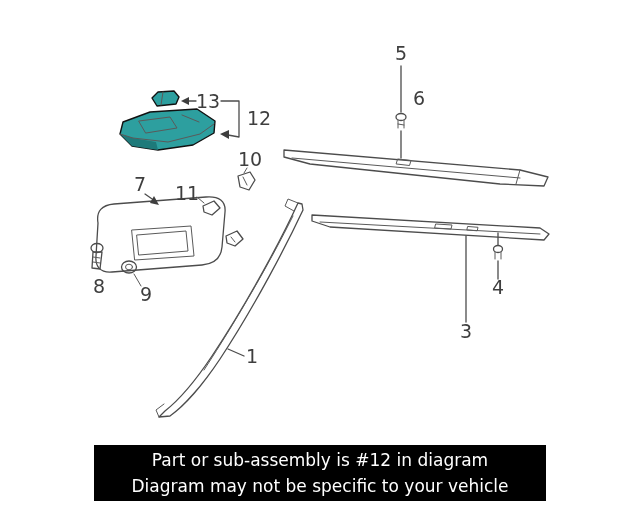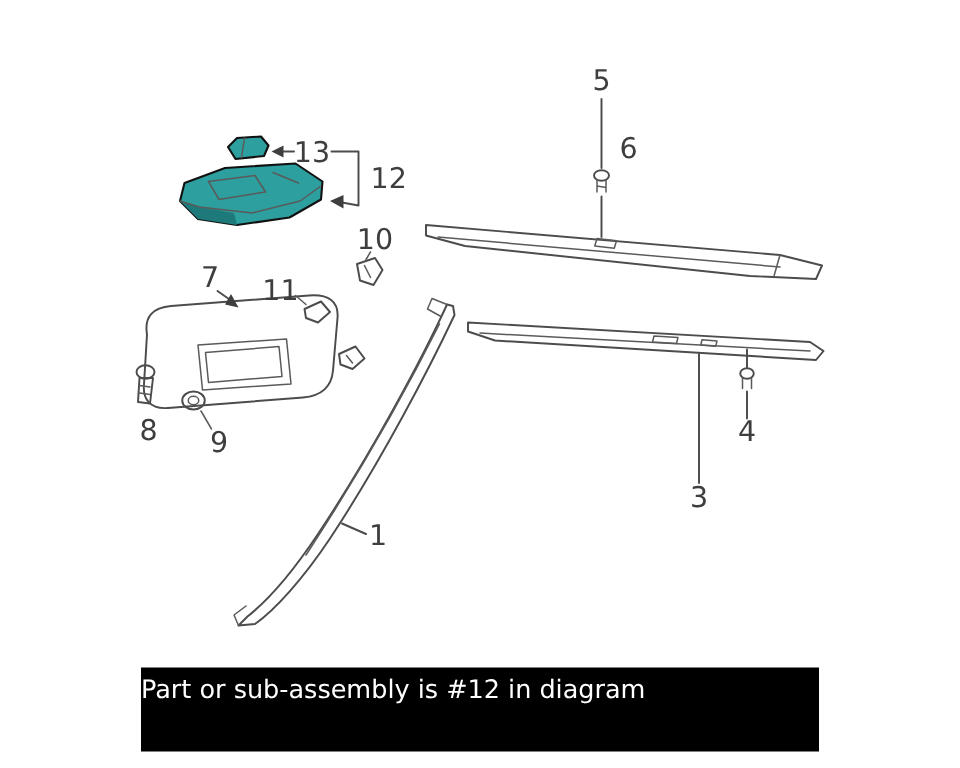--- a/index.html
+++ b/index.html
@@ -10,21 +10,21 @@
   .canvas svg { position:absolute; left:0; top:0; }
   .callout {
     font-size:19px; fill:#3e3e3e;
     font-family:"DejaVu Sans", sans-serif;
   }
   .line { fill:none; stroke:#4c4c4c; stroke-width:1.3; stroke-linejoin:round; stroke-linecap:round; }
   .thin { fill:none; stroke:#5a5a5a; stroke-width:1; stroke-linejoin:round; stroke-linecap:round; }
   .hl   { stroke:#111111; stroke-width:1.4; stroke-linejoin:round; }
   .banner {
     position:absolute; left:94px; top:445px; width:452px; height:56px;
-    background:#000000; color:#ffffff; 
+    background:#000000; color:#ffffff; text-align:center;
     font-size:17px; line-height:26px; padding-top:2px; box-sizing:border-box;
   }
 </style>
 </head>
 <body>
 
 <div class="canvas">
   <svg width="640" height="512" viewBox="0 0 640 512">
 
     <g>
@@ -136,14 +136,15 @@
     <text class="callout" x="140" y="191" text-anchor="middle">7</text>
     <text class="callout" x="99" y="293" text-anchor="middle">8</text>
     <text class="callout" x="146" y="301" text-anchor="middle">9</text>
     <text class="callout" x="252" y="363" text-anchor="middle">1</text>
     <text class="callout" x="466" y="338" text-anchor="middle">3</text>
     <text class="callout" x="498" y="294" text-anchor="middle">4</text>
   </svg>
 
   <div class="banner">
     <div>Part or sub-assembly is #12 in diagram</div>
+    <div>Diagram may not be specific to your vehicle</div>
   </div>
 </div>
 
 </body></html>

